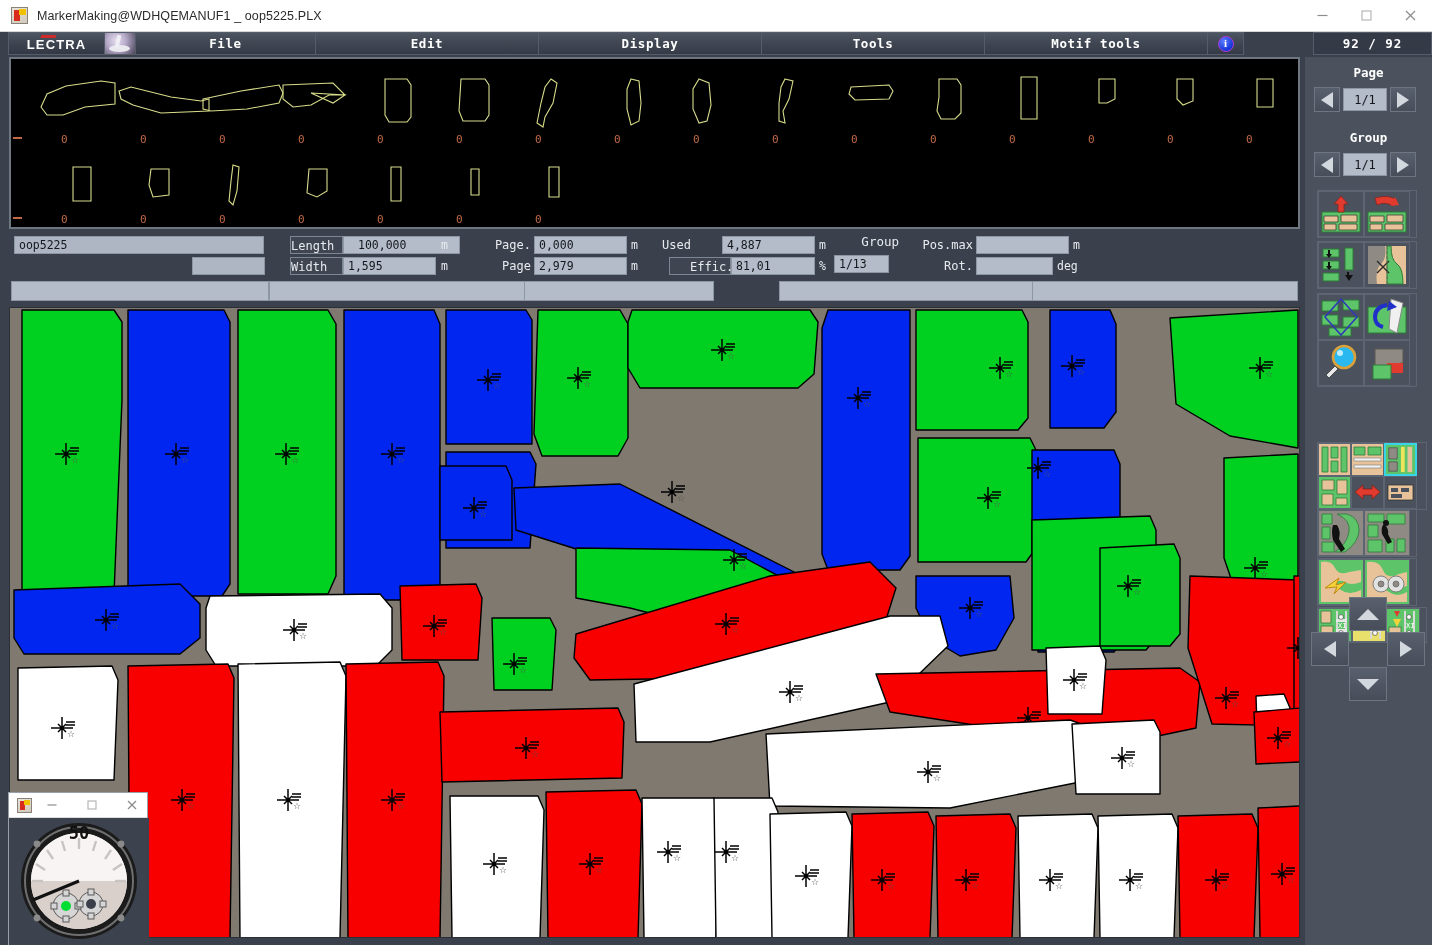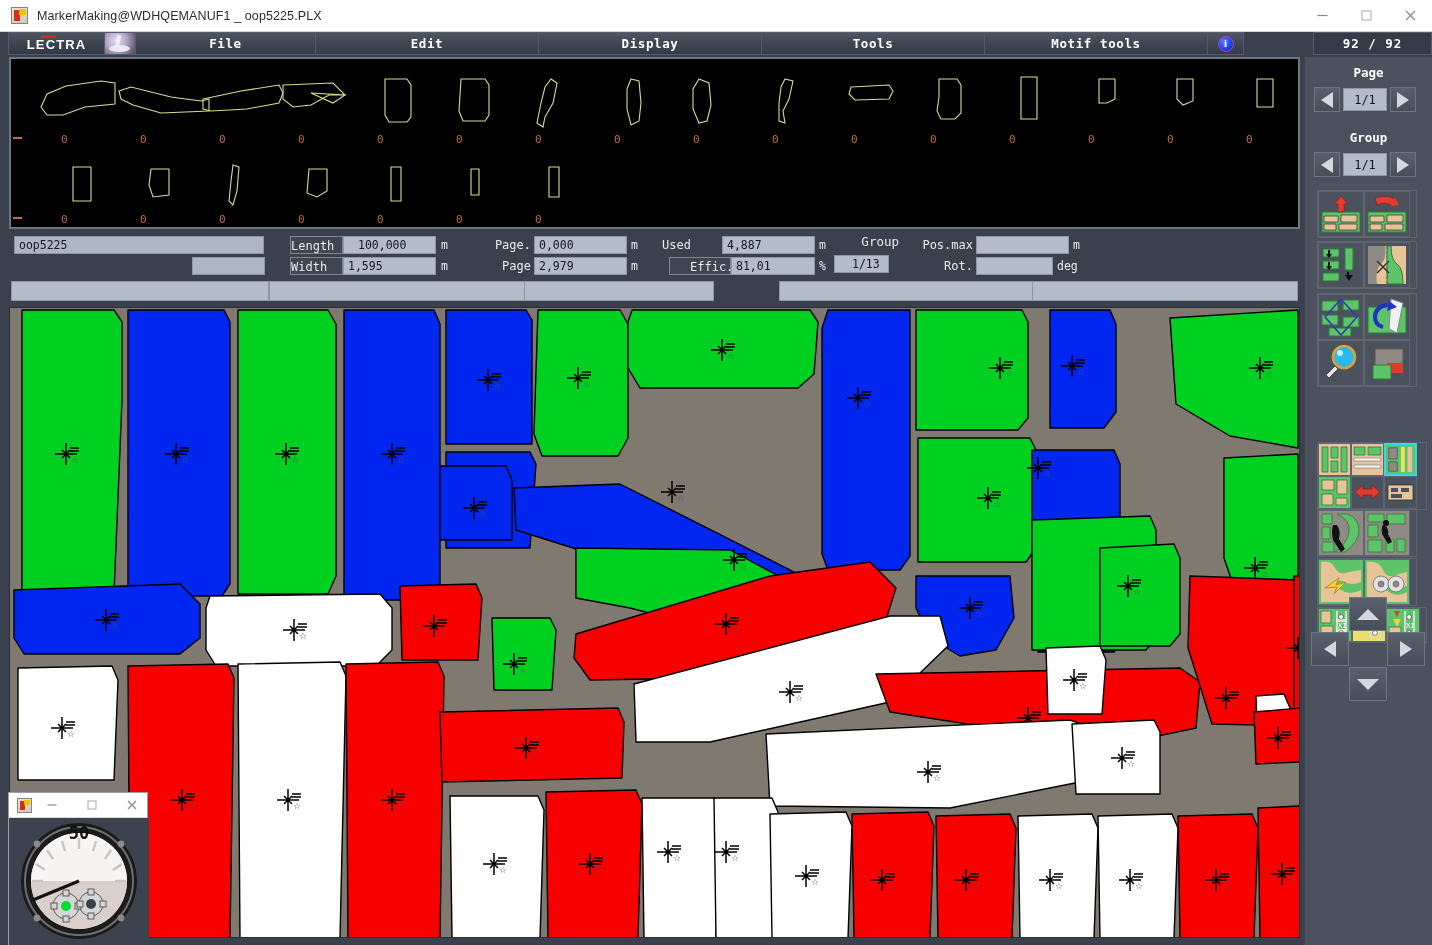--- a/index.html
+++ b/index.html
@@ -321,21 +321,21 @@
         <rect x="2" y="158" width="9" height="2"></rect>
       </g>
     </svg>
   </div>
 
   <div class="infopanel">
     <div class="fld-box plain" style="left:5px; top:3px; width:250px;">oop5225</div>
     <div class="fld-box plain" style="left:183px; top:24px; width:73px;"></div>
 
     <div class="fld-label boxed" style="left:281px; top:3px; width:53px;">Length</div>
-    <div class="fld-box" style="left:334px; top:3px; width:93px;padding-left:14px;">100,000</div>
+    <div class="fld-box" style="left:334px; top:3px; width:117px;padding-left:14px;">100,000</div>
     <div class="unit" style="left:432px; top:3px;">m</div>
 
     <div class="fld-label boxed" style="left:281px; top:24px; width:53px;">Width</div>
     <div class="fld-box" style="left:334px; top:24px; width:93px;">1,595</div>
     <div class="unit" style="left:432px; top:24px;">m</div>
 
     <div class="fld-label" style="left:418px; top:3px; width:104px;">Page.</div>
     <div class="fld-box" style="left:525px; top:3px; width:93px;">0,000</div>
     <div class="unit" style="left:622px; top:3px;">m</div>
 
@@ -345,21 +345,21 @@
 
     <div class="fld-label" style="left:610px; top:3px; width:72px;">Used</div>
     <div class="fld-box" style="left:713px; top:3px; width:93px;">4,887</div>
     <div class="unit" style="left:810px; top:3px;">m</div>
 
     <div class="fld-label boxed" style="left:660px; top:24px; width:62px;padding-left:20px;">Effic.</div>
     <div class="fld-box" style="left:722px; top:24px; width:84px;">81,01</div>
     <div class="unit" style="left:810px; top:24px;">%</div>
 
     <div class="fld-label" style="left:820px; top:0px; width:70px; font-size:12.5px;">Group</div>
-    <div class="fld-box" style="left:825px; top:22px; width:55px; padding-left:17px;">1/13</div>
+    <div class="fld-box" style="left:825px; top:22px; width:55px; padding-left:4px;">1/13</div>
 
     <div class="fld-label" style="left:886px; top:3px; width:78px;">Pos.max</div>
     <div class="fld-box" style="left:967px; top:3px; width:93px;"></div>
     <div class="unit" style="left:1064px; top:3px;">m</div>
 
     <div class="fld-label" style="left:886px; top:24px; width:78px;">Rot.</div>
     <div class="fld-box" style="left:967px; top:24px; width:77px;"></div>
     <div class="unit" style="left:1048px; top:24px;">deg</div>
   </div>
 

